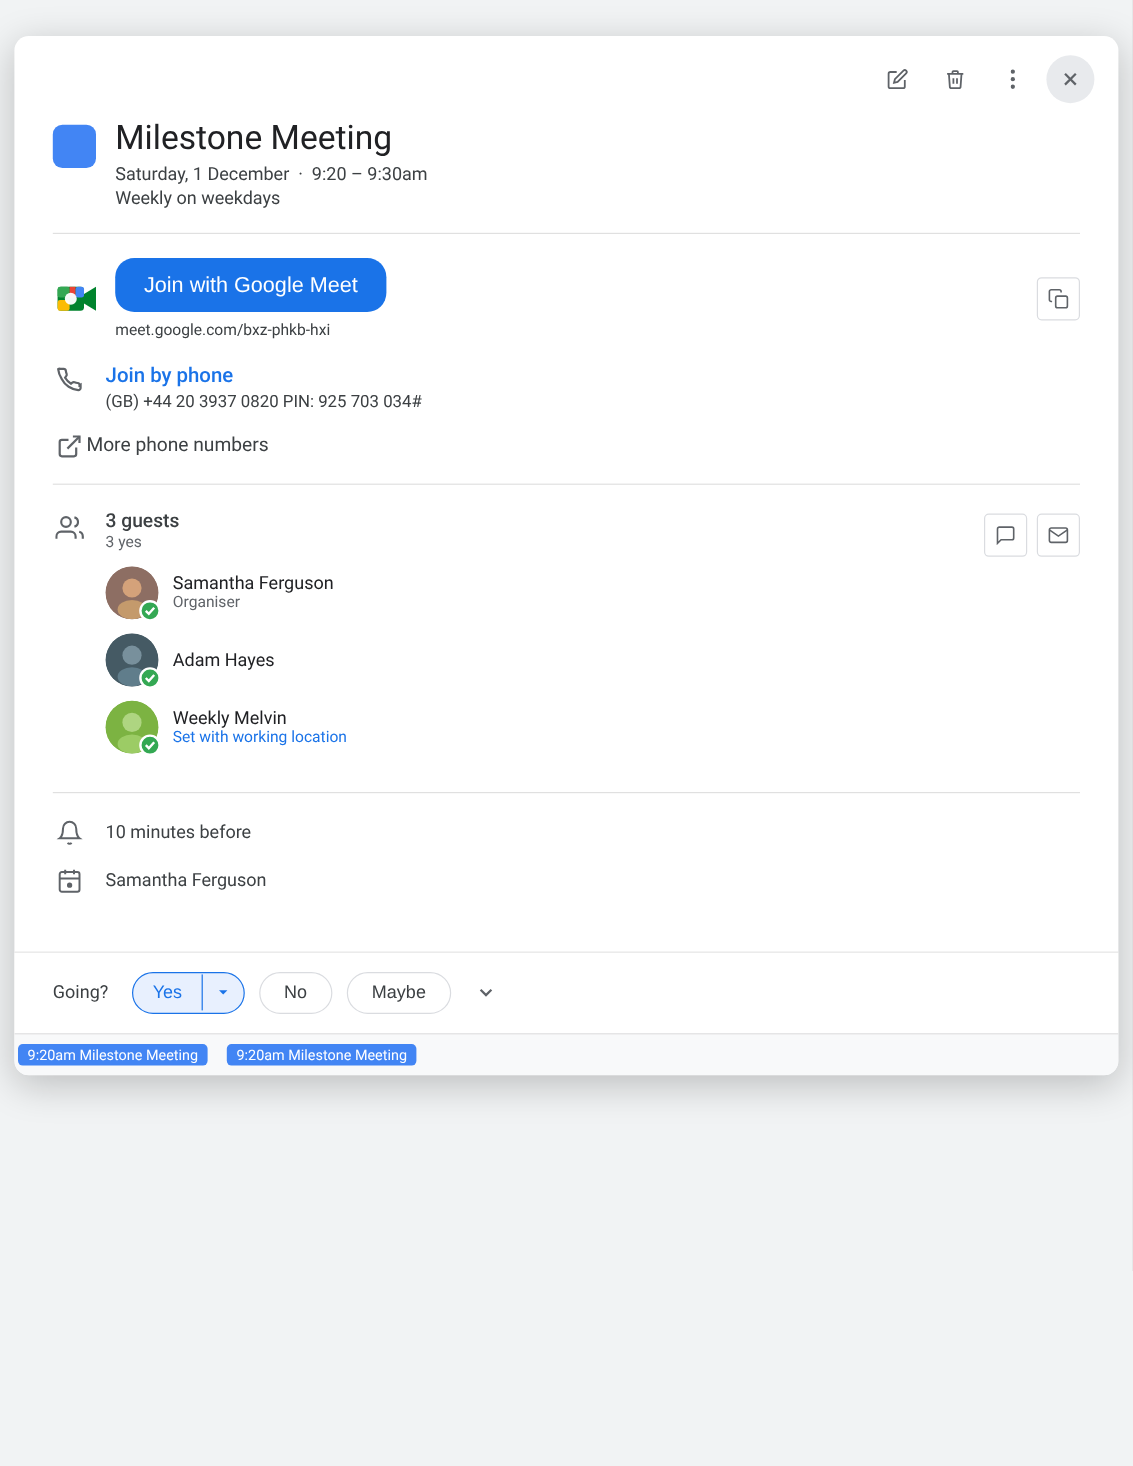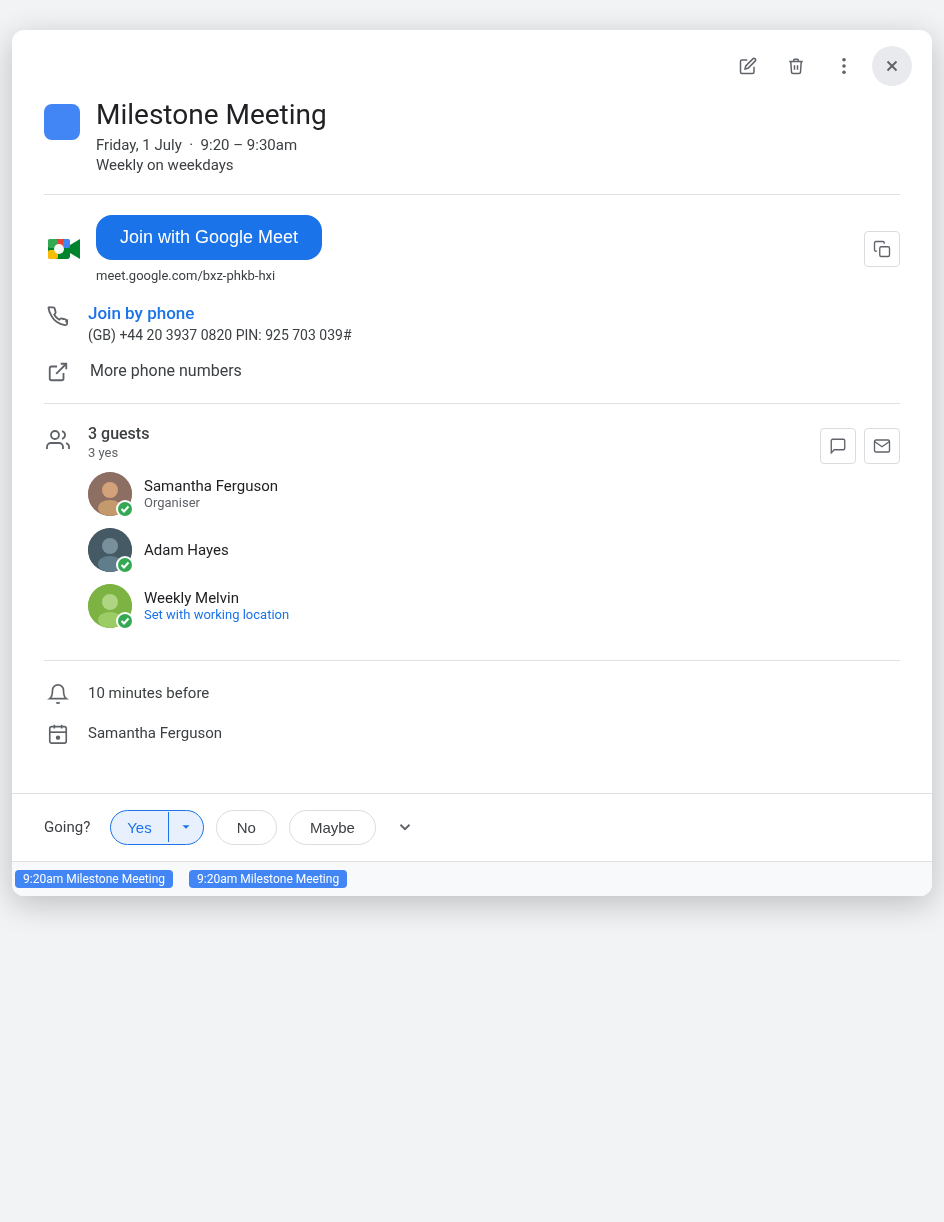--- a/index.html
+++ b/index.html
@@ -192,21 +192,21 @@
 
     .phone-number {
       font-size: 14px;
       color: #3c4043;
     }
 
     
     .more-phones-row {
       display: flex;
       align-items: center;
-      gap: 18px;
+      gap: 0;
       margin-bottom: 20px;
       cursor: pointer;
     }
 
     .more-phones-text {
       font-size: 16px;
       color: #3c4043;
     }
 
     
@@ -459,21 +459,21 @@
       </button>
     </div>
 
     <div class="modal-body">
 
       <div class="event-title-row">
         <div class="event-color-dot"></div>
         <div>
           <div class="event-title">Milestone Meeting</div>
           <div class="event-date">
-            <span>Friday, 1 July</span>
+            <span>Saturday, 1 December</span>
             <span> &nbsp;·&nbsp; </span>
             <span>9:20 – 9:30am</span>
           </div>
           <div class="event-recurrence">Weekly on weekdays</div>
         </div>
       </div>
 
       <div class="divider"></div>
 
       <div class="meet-section">
@@ -508,21 +508,21 @@
       </div>
 
       <div class="phone-section">
         <div class="section-icon">
           <svg width="22" height="22" viewBox="0 0 24 24" fill="none" stroke="#5f6368" stroke-width="2">
             <path d="M22 16.92v3a2 2 0 0 1-2.18 2 19.79 19.79 0 0 1-8.63-3.07A19.5 19.5 0 0 1 4.69 11.5a19.79 19.79 0 0 1-3.07-8.67A2 2 0 0 1 3.6 2.68h3a2 2 0 0 1 2 1.72c.127.96.361 1.903.7 2.81a2 2 0 0 1-.45 2.11L7.91 10.7a16 16 0 0 0 5.39 5.39l1.11-.89a2 2 0 0 1 2.11-.45c.907.339 1.85.573 2.81.7a2 2 0 0 1 1.72 2.02z"></path>
           </svg>
         </div>
         <div class="section-content">
           <a href="#" class="join-phone-link">Join by phone</a>
-          <div class="phone-number">(GB) +44 20 3937 0820 PIN: 925 703 039#</div>
+          <div class="phone-number">(GB) +44 20 3937 0820 PIN: 925 703 034#</div>
         </div>
       </div>
 
       <div class="more-phones-row">
         <div class="section-icon">
           <svg width="22" height="22" viewBox="0 0 24 24" fill="none" stroke="#5f6368" stroke-width="2">
             <path d="M18 13v6a2 2 0 0 1-2 2H5a2 2 0 0 1-2-2V8a2 2 0 0 1 2-2h6"></path>
             <polyline points="15 3 21 3 21 9"></polyline>
             <line x1="10" y1="14" x2="21" y2="3"></line>
           </svg>

